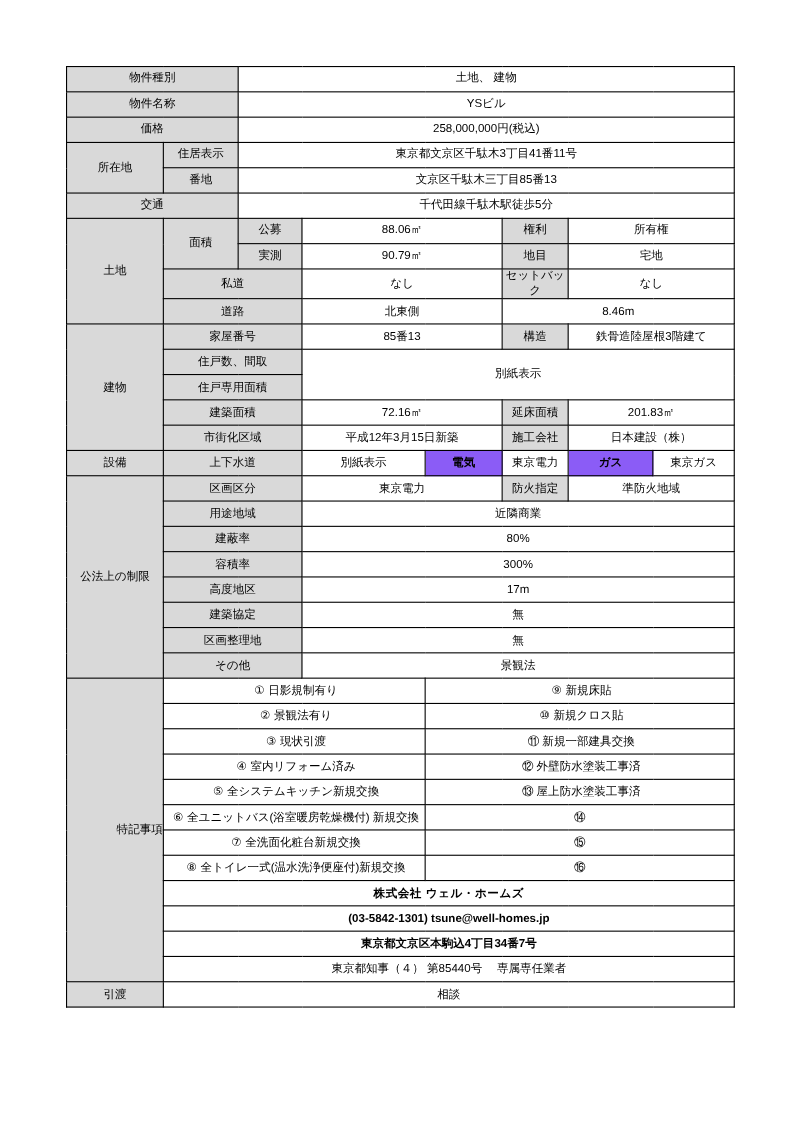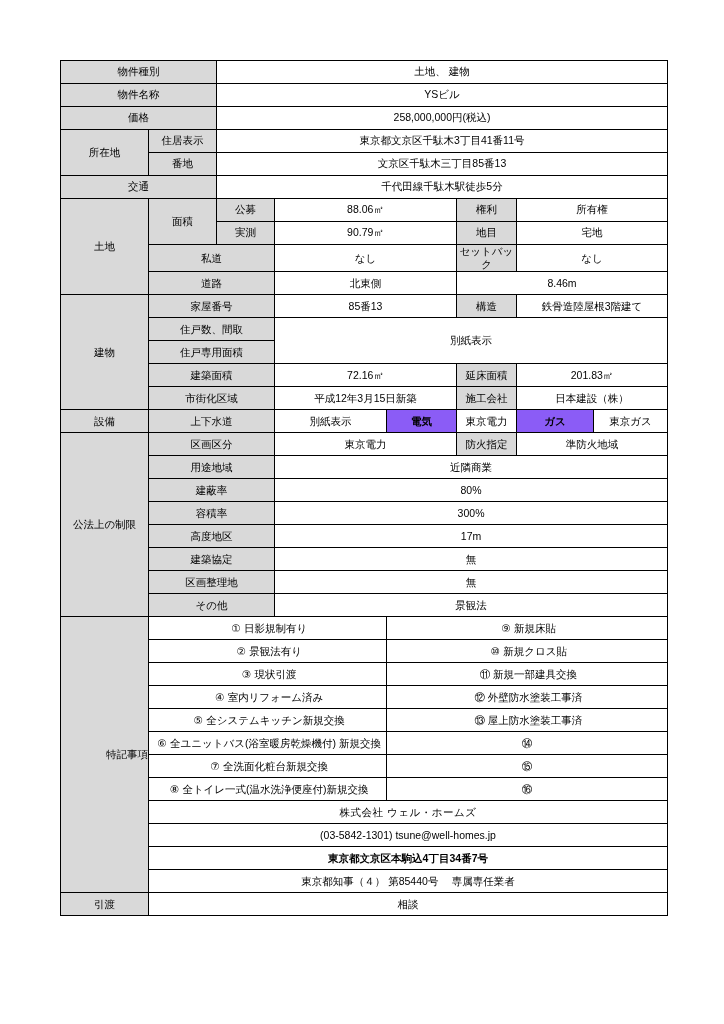--- a/index.html
+++ b/index.html
@@ -55,27 +55,27 @@
     height: 24px;
     text-align: left;
     padding-left: 12px;
     font-size: 10px;
   }
   .num {
     display: inline-block;
     width: 16px;
   }
   .company {
-    font-weight: normal;
+    font-weight: bold;
     font-size: 11.5px;
     letter-spacing: 0.5px;
     margin-left: 11px;
   }
   .contact {
-    font-weight: normal;
+    font-weight: bold;
     font-size: 11px;
   }
   .addr {
     font-weight: bold;
     font-size: 11px;
   }
   .license {
     font-weight: normal;
     font-size: 11px;
   }

